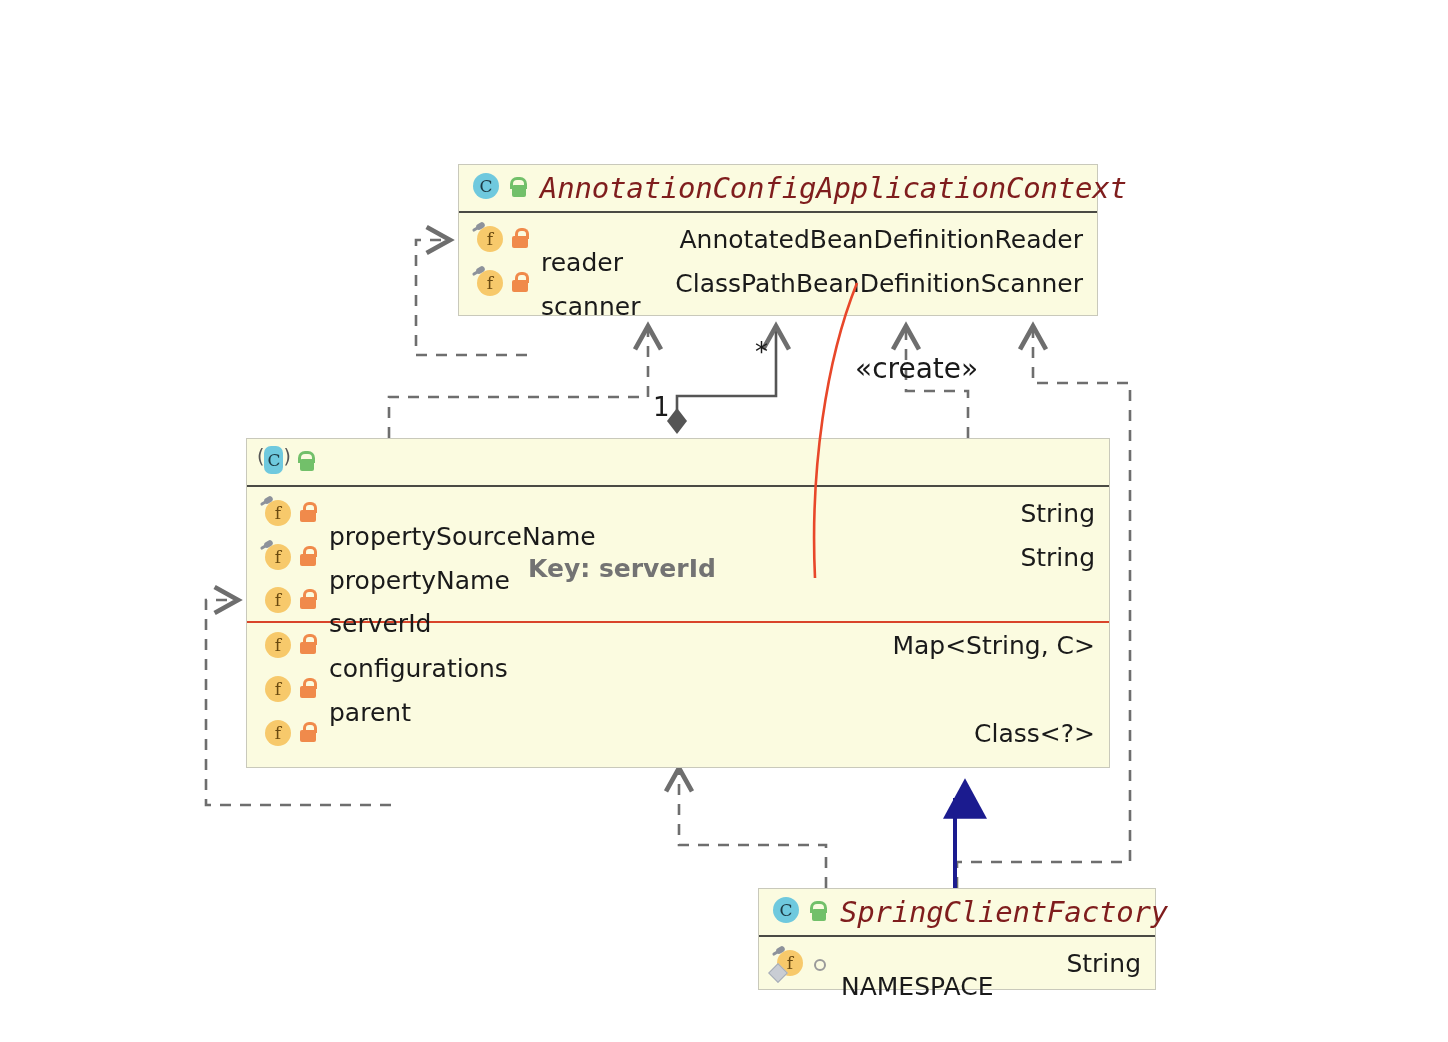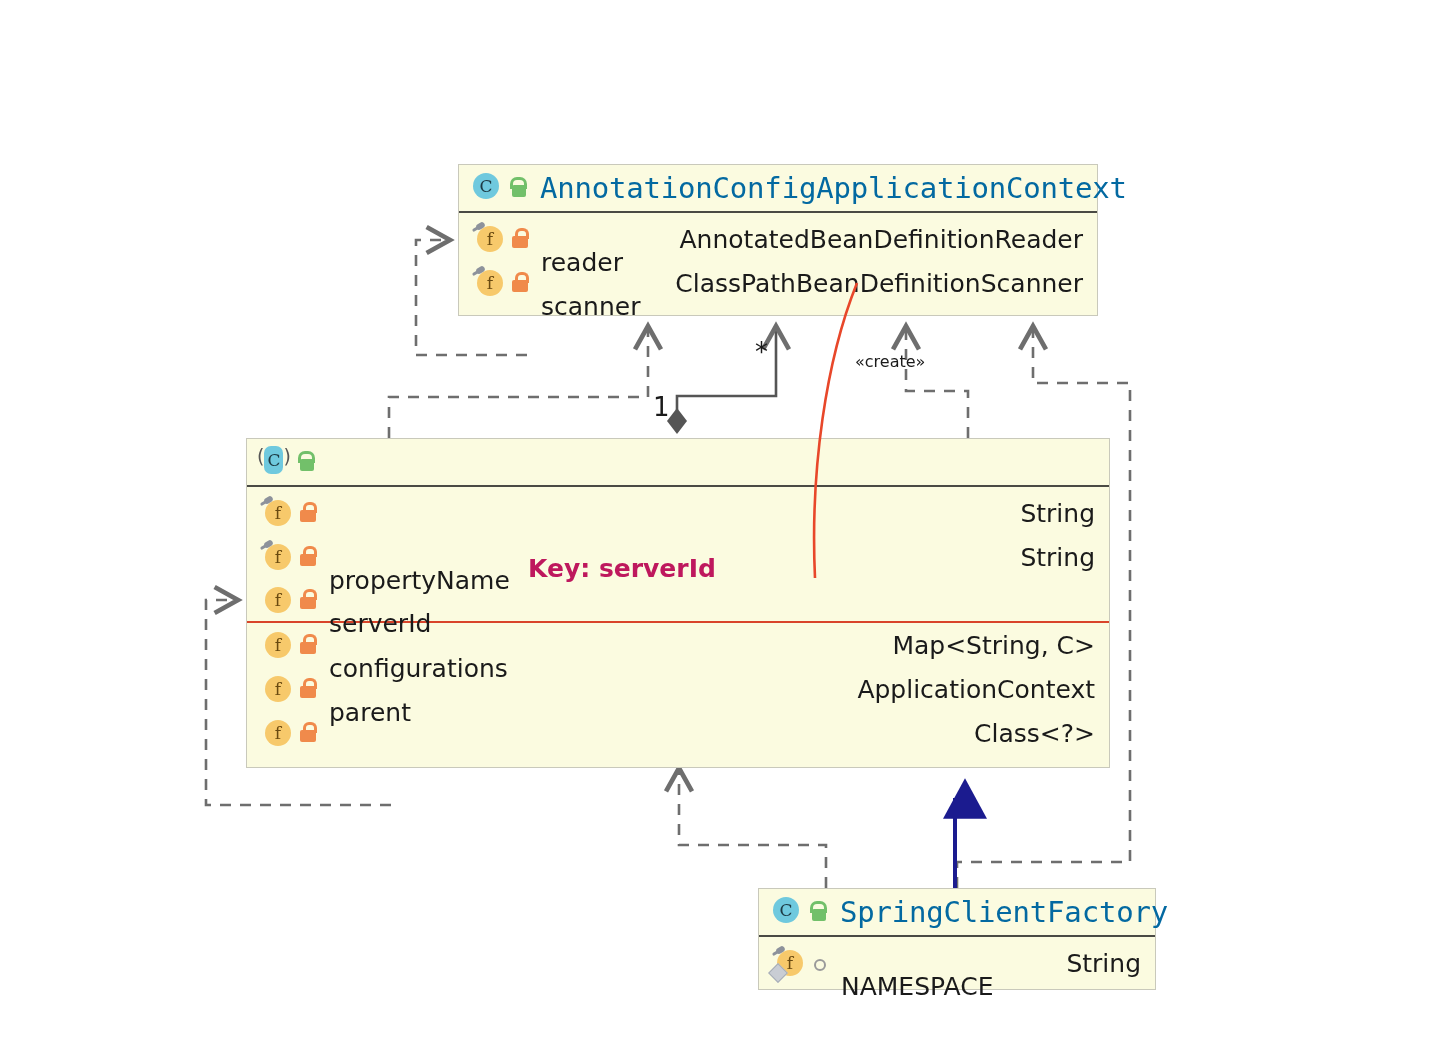--- a/index.html
+++ b/index.html
@@ -20,21 +20,21 @@
   }
   .umlbox .hdr{
     display:flex;align-items:center;
     height:48px;padding:0 14px 0 12px;
     border-bottom:2px solid #4a4a44;
     box-sizing:border-box;
     white-space:nowrap;
   }
   .umlbox .hdr .cname{
     font-family:"DejaVu Sans Mono","Liberation Mono",monospace;
-    font-size:29px;color:#0369a1;letter-spacing:-0.2px;
+    font-size:29px;color:#7f1d1d;letter-spacing:-0.2px;font-style:italic;
   }
   .umlbox .body{padding:4px 0 6px 0;}
   .row{
     display:flex;align-items:center;
     height:44px;padding:0 14px 0 12px;
     box-sizing:border-box;white-space:nowrap;
     position:relative;
   }
   .row .fname{
     font-size:25px;color:#1a1a1a;margin-top:47px;
@@ -131,28 +131,28 @@
   }
   .ico-field .diamond{
     position:absolute;left:0px;bottom:0px;width:12px;height:12px;
     background:#c9cdd4;border:1px solid #a7adb6;
     transform:rotate(45deg);
   }
 
   
   .anno-key{
     position:absolute;z-index:8;
-    color:#be185d;font-weight:bold;font-size:25px;
+    color:#737373;font-weight:bold;font-size:25px;
     font-family:"DejaVu Sans","Liberation Sans",sans-serif;
     white-space:nowrap;
     text-align:right;
   }
   .edge-label{
     position:absolute;z-index:7;
-    color:#1a1a1a;font-size:16px;white-space:nowrap;
+    color:#1a1a1a;font-size:28px;white-space:nowrap;
     font-family:"DejaVu Sans","Liberation Sans",sans-serif;
   }
   .mult-label{
     position:absolute;z-index:7;
     color:#1a1a1a;font-size:26px;white-space:nowrap;
     font-family:"DejaVu Sans","Liberation Sans",sans-serif;
   }
 </style>
 </head>
 <body>
@@ -279,20 +279,21 @@
             <span class="ltr">f</span>
           <span class="pin">
               <i></i>
               <b></b>
             </span>
         </span>
         <span class="ico ico-lock-closed">
           <span class="shackle"></span>
             <span class="bodyl"></span>
         </span>
+        <span class="fname">propertySourceName</span>
         <span class="ftype">String</span>
       </div>
 
       <div class="row">
         <span class="ico ico-field">
           <span class="disc"></span>
             <span class="ltr">f</span>
           <span class="pin">
               <i></i>
               <b></b>
@@ -334,21 +335,20 @@
       <div class="row">
         <span class="ico ico-field">
           <span class="disc"></span>
             <span class="ltr">f</span>
         </span>
         <span class="ico ico-lock-closed">
           <span class="shackle"></span>
             <span class="bodyl"></span>
         </span>
         <span class="fname">parent</span>
-        <span class="ftype">ApplicationContext</span>
       </div>
 
       <div class="row">
         <span class="ico ico-field">
           <span class="disc"></span>
             <span class="ltr">f</span>
         </span>
         <span class="ico ico-lock-closed">
           <span class="shackle"></span>
             <span class="bodyl"></span>

